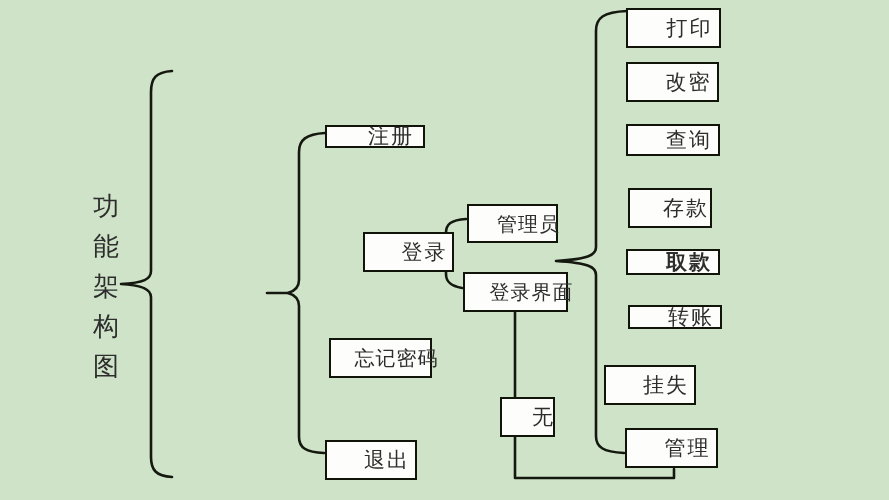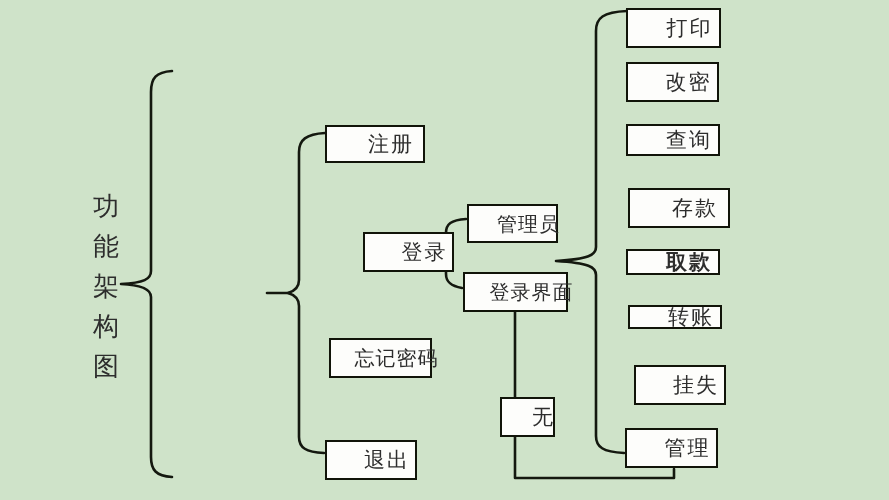--- a/index.html
+++ b/index.html
@@ -38,34 +38,34 @@
     justify-content: center;
     color: #2d2d2d;
     font-size: 21px;
     letter-spacing: 2px;
     white-space: nowrap;
     line-height: 1;
     padding-left: 32px;
   }
   
   .n-login-ui        { left:161px; top:272px; width:105px; height:40px; }
-  .n-register        { left:325px; top:125px; width:100px; height:38px; }
+  .n-register        { left:325px; top:125px; width:100px; height:23px; }
   .n-login           { left:327px; top:232px; width:91px;  height:40px;margin-left:36px; }
   .n-forgot-password { left:329px; top:338px; width:103px; height:40px; font-size:20px; letter-spacing:1px; }
   .n-exit            { left:325px; top:440px; width:92px;  height:40px; }
   .n-admin           { left:467px; top:204px; width:91px;  height:39px; font-size:20px; letter-spacing:1px; }
   .n-normal-account  { left:463px; top:272px; width:105px; height:40px; font-size:20px; letter-spacing:1px; }
   .n-none            { left:500px; top:397px; width:55px;  height:40px; }
   .n-print           { left:626px; top:8px;   width:95px;  height:40px; }
   .n-change-password { left:626px; top:62px;  width:93px;  height:40px; }
   .n-query           { left:626px; top:124px; width:94px;  height:32px; }
-  .n-deposit         { left:628px; top:188px; width:102px;  height:40px; }
+  .n-deposit         { left:628px; top:188px; width:84px;  height:40px; }
   .n-withdraw        { left:626px; top:249px; width:94px;  height:26px;font-weight:bold; }
   .n-transfer        { left:628px; top:305px; width:94px;  height:24px; }
-  .n-report-loss     { left:634px; top:365px; width:92px;  height:40px; }
+  .n-report-loss     { left:604px; top:365px; width:92px;  height:40px; }
   .n-manage          { left:625px; top:428px; width:93px;  height:40px; }
 
   #root-label {
     position: absolute;
     left: 92px;
     top: 194px;
     width: 28px;
     display: flex;
     flex-direction: column;
     align-items: center;

